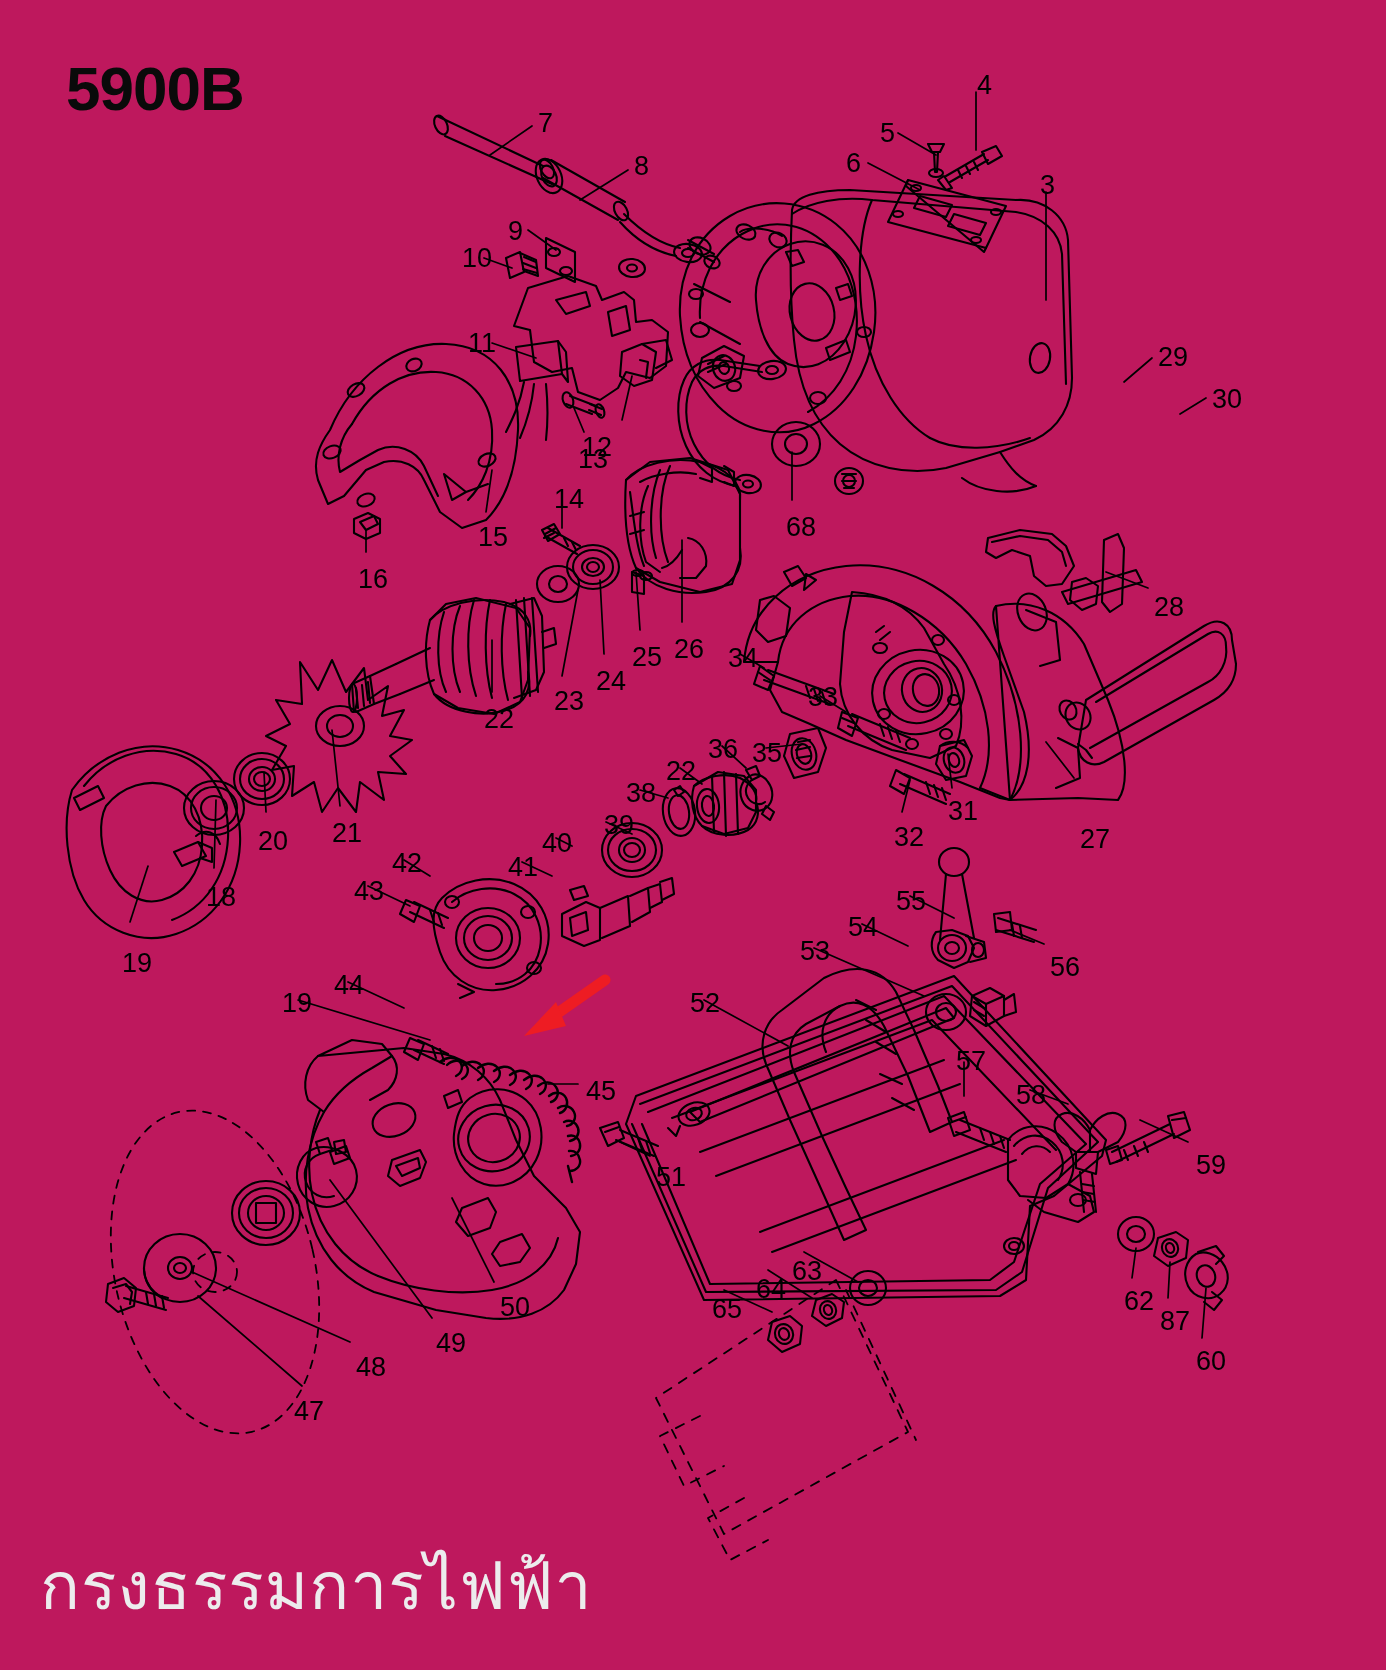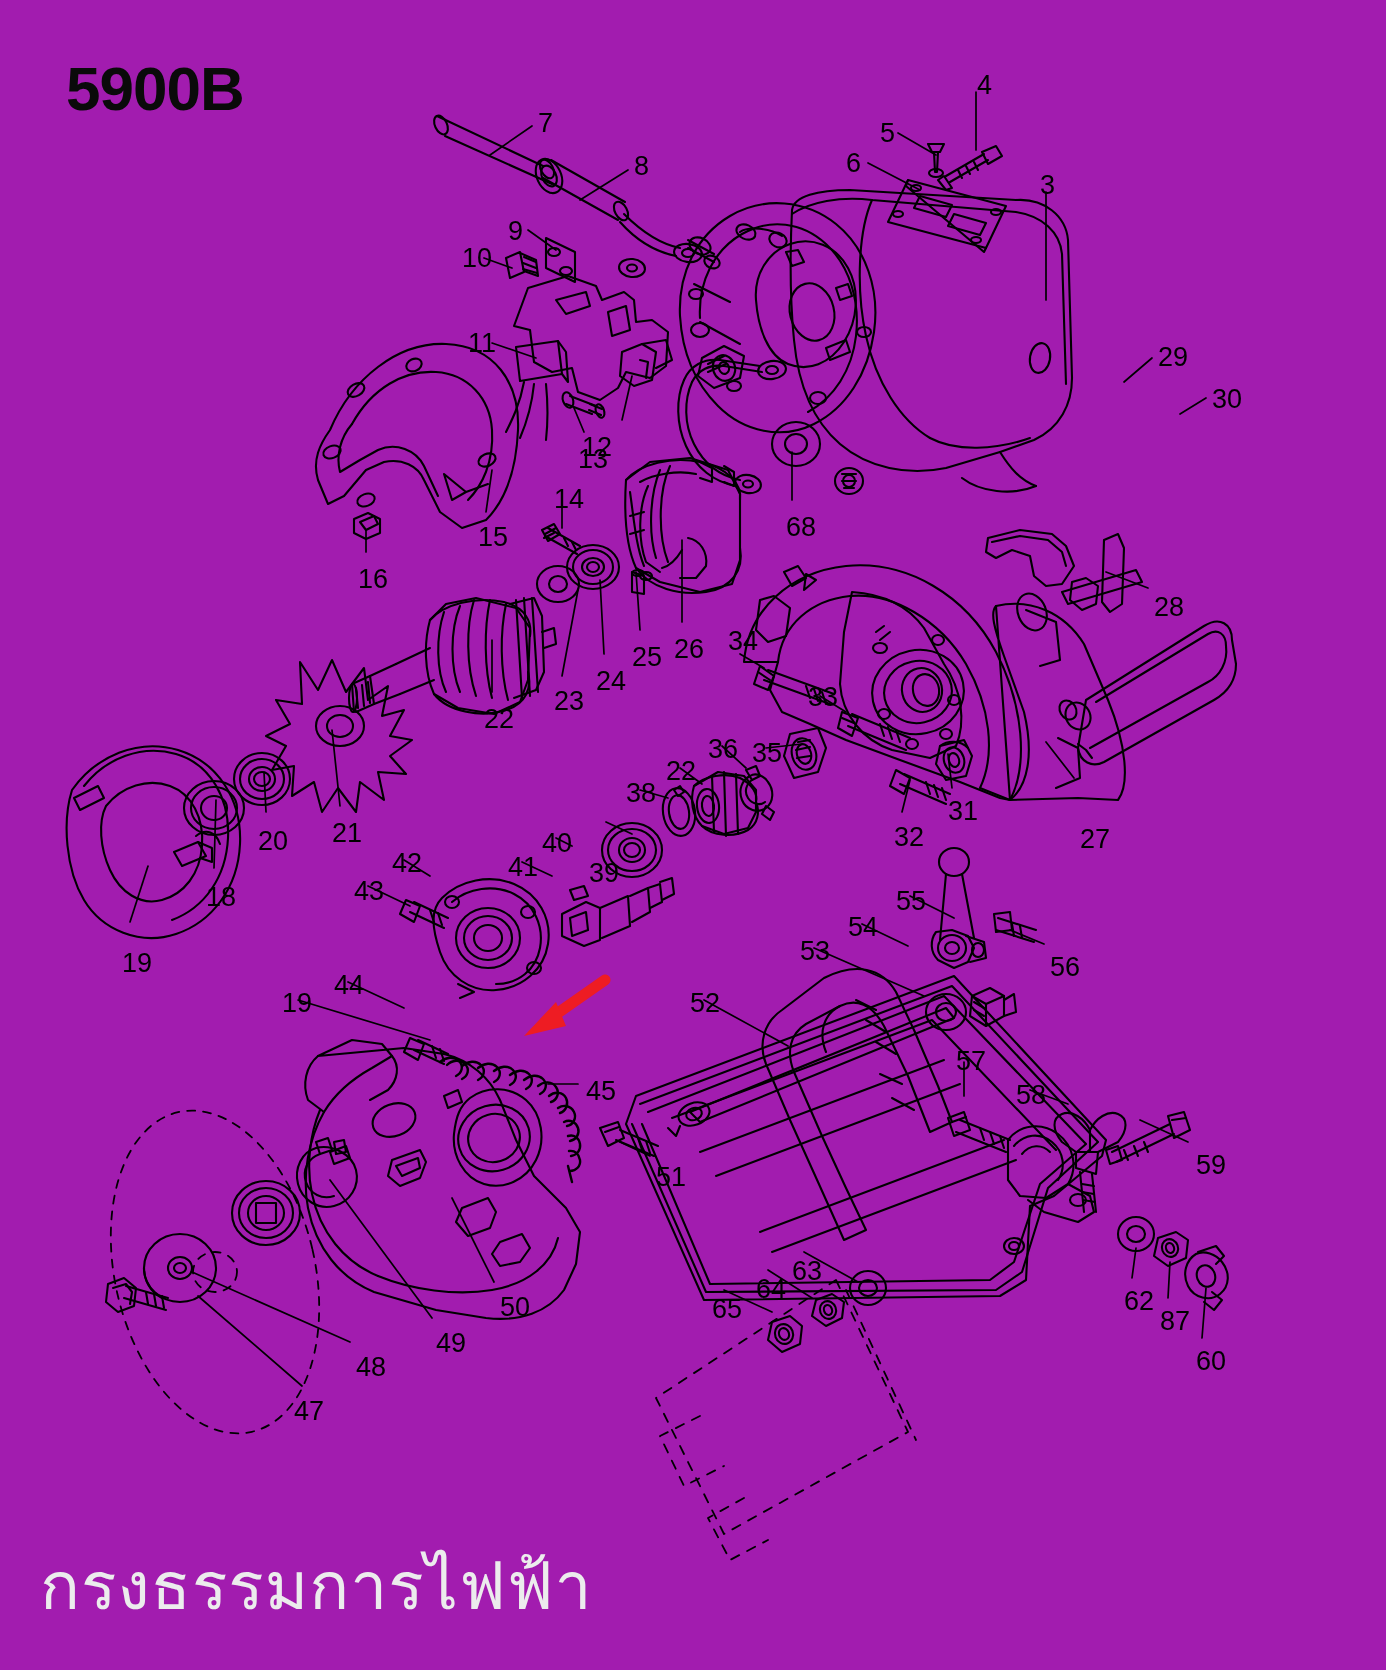--- a/index.html
+++ b/index.html
@@ -5,21 +5,21 @@
 <style>
   html,body{margin:0;padding:0;background:#ffffff;}
   body{
     font-family:"Liberation Sans", sans-serif;
     color:#000;
   }
   #stage{
     position:relative;
     width:1386px;
     height:1670px;
-    background:#a21caf;
+    background:#be185d;
     overflow:hidden;
   }
   #diagram-svg{
     position:absolute;
     left:0; top:0;
     width:1386px;
     height:1670px;
   }
   .model-title{
     position:absolute;
@@ -742,27 +742,27 @@
       <div class="callout" style="left: 596px; top: 668px;">24</div>
       <div class="callout" style="left: 632px; top: 644px;">25</div>
       <div class="callout" style="left: 674px; top: 636px;">26</div>
       <div class="callout" style="left: 484px; top: 706px;">22</div>
       <div class="callout" style="left: 332px; top: 820px;">21</div>
       <div class="callout" style="left: 258px; top: 828px;">20</div>
       <div class="callout" style="left: 206px; top: 884px;">18</div>
       <div class="callout" style="left: 122px; top: 938px; margin-top: 12px;">19</div>
       <div class="callout" style="left: 1154px; top: 594px;">28</div>
       <div class="callout" style="left: 1080px; top: 788px; margin-top: 38px;">27</div>
-      <div class="callout" style="left: 728px; top: 628px;">34</div>
+      <div class="callout" style="left: 728px; top: 645px;">34</div>
       <div class="callout" style="left: 808px; top: 684px;">33</div>
       <div class="callout" style="left: 752px; top: 740px;">35</div>
       <div class="callout" style="left: 708px; top: 736px;">36</div>
       <div class="callout" style="left: 666px; top: 758px;">22</div>
       <div class="callout" style="left: 626px; top: 780px;">38</div>
-      <div class="callout" style="left: 589px; top: 812px; margin-top: 48px;">39</div>
+      <div class="callout" style="left: 604px; top: 812px;">39</div>
       <div class="callout" style="left: 542px; top: 830px;">40</div>
       <div class="callout" style="left: 508px; top: 854px;">41</div>
       <div class="callout" style="left: 392px; top: 850px;">42</div>
       <div class="callout" style="left: 354px; top: 878px;">43</div>
       <div class="callout" style="left: 948px; top: 798px;">31</div>
       <div class="callout" style="left: 894px; top: 824px;">32</div>
       <div class="callout" style="left: 896px; top: 888px;">55</div>
       <div class="callout" style="left: 848px; top: 914px;">54</div>
       <div class="callout" style="left: 800px; top: 938px;">53</div>
       <div class="callout" style="left: 1050px; top: 954px;">56</div>

